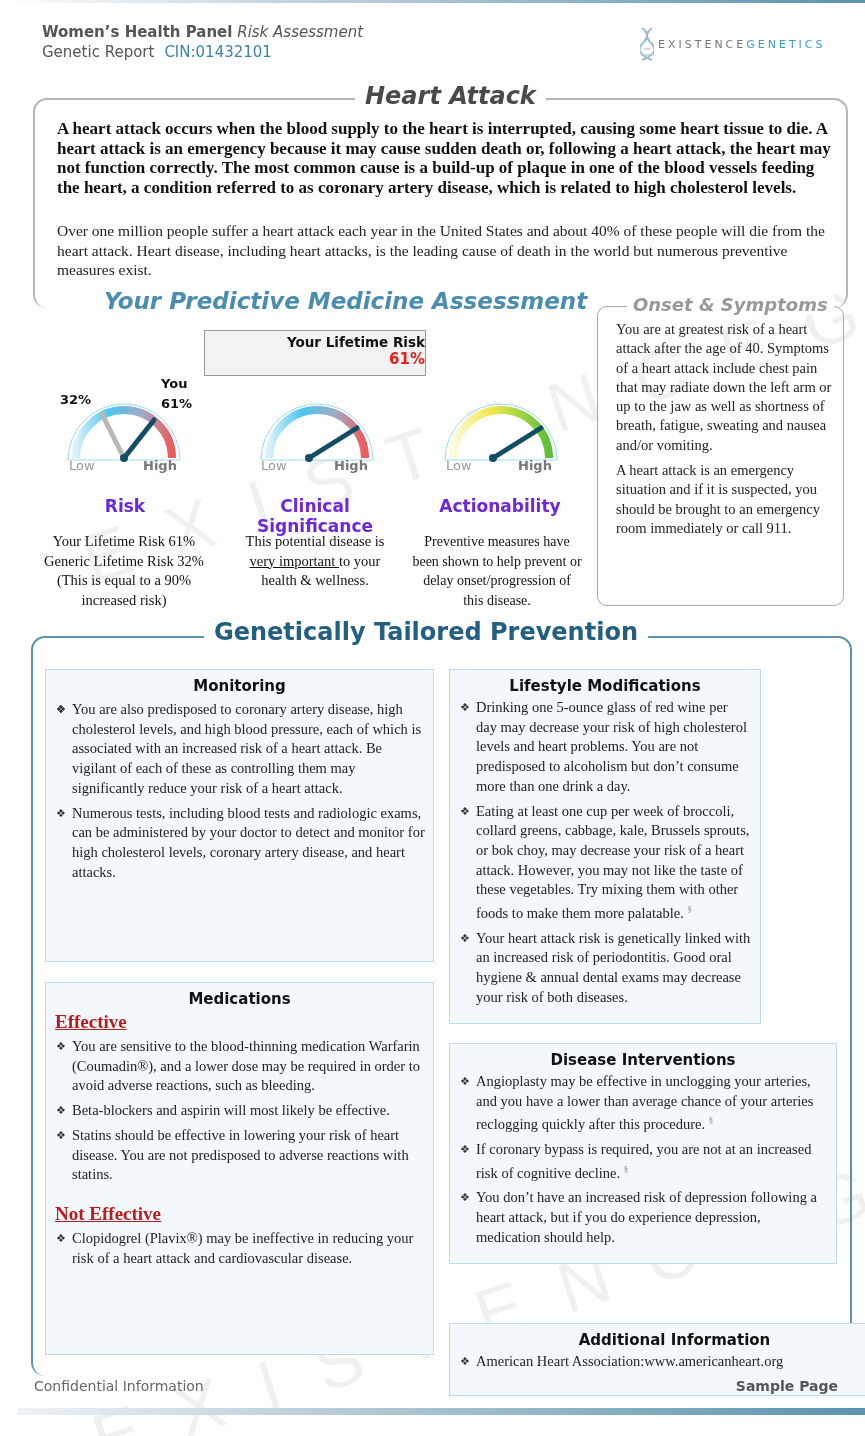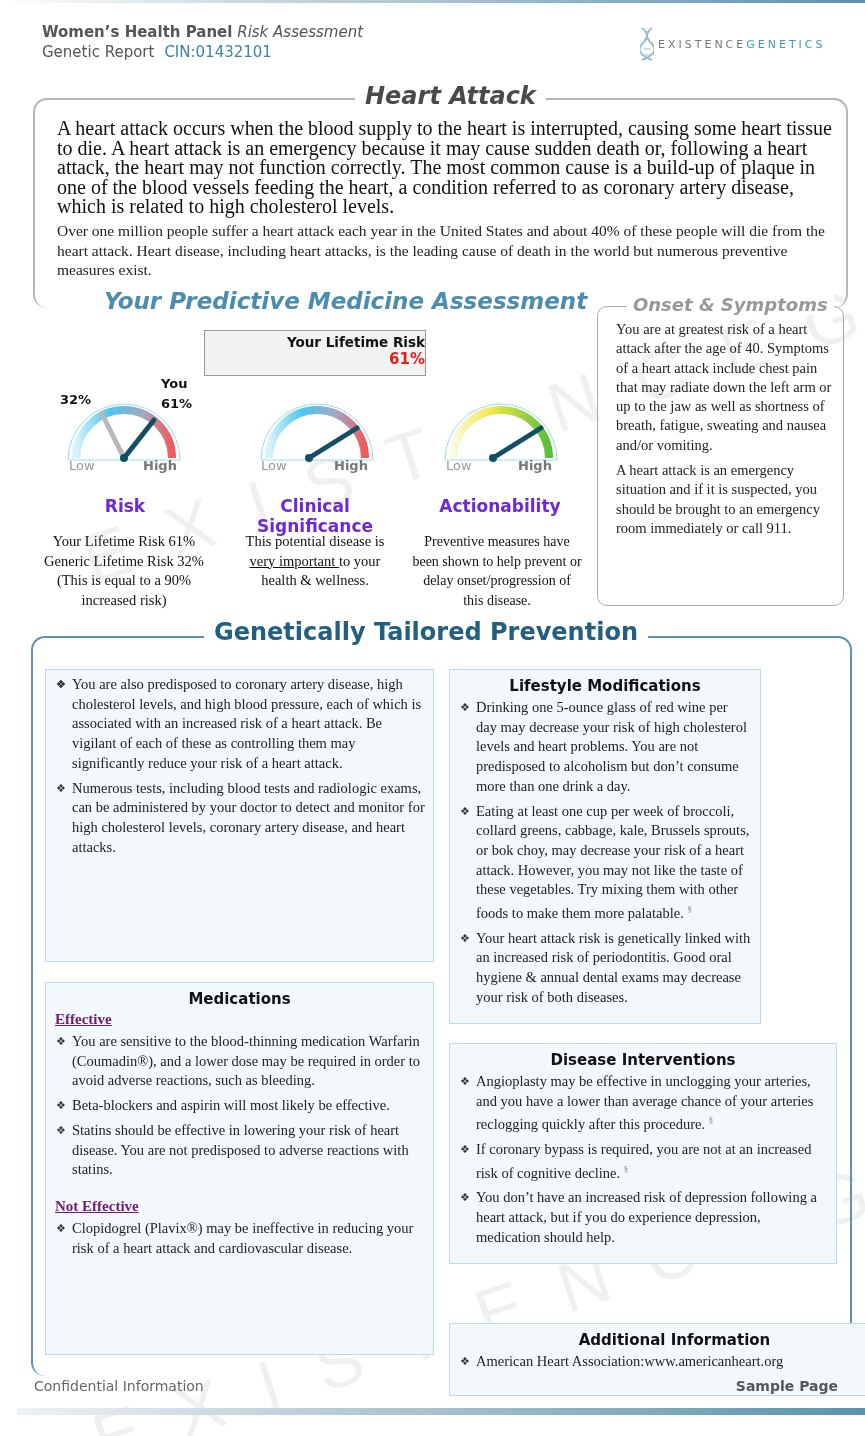--- a/index.html
+++ b/index.html
@@ -18,21 +18,21 @@
   .logo-text span { color: #3a9bc8; }
 
   .watermark { position: absolute; font-family: "Liberation Sans", sans-serif; font-size: 70px;
     color: rgba(0,0,0,0.06); letter-spacing: 40px; transform: rotate(-18deg); white-space: nowrap; pointer-events: none; }
 
   
   .ha-box { position: absolute; left: 33px; top: 98px; width: 815px; height: 210px;
     border: 2px solid #b5b5b5; border-radius: 14px; border-bottom: none; }
   .ha-title { position: absolute; left: 355px; top: 82px; padding: 0 10px; background: #fff;
     font-family: "DejaVu Sans", sans-serif; font-size: 24px; font-style: italic; font-weight: bold; color: #4a4a4a; }
-  .ha-bold { position: absolute; left: 57px; top: 119px; width: 775px; font-size: 20px; font-weight: normal; line-height: 19.5px; }
+  .ha-bold { position: absolute; left: 57px; top: 119px; width: 775px; font-size: 17px; font-weight: bold; line-height: 19.5px; }
   .ha-normal { position: absolute; left: 57px; top: 221px; width: 775px; font-size: 15.5px; line-height: 19.5px; color: #222; }
 
   .pma-title { position: absolute; left: 104px; top: 288px; font-family: "DejaVu Sans", sans-serif;
     font-size: 23px; font-style: italic; font-weight: bold; color: #4b8db0; }
   .risk-box { position: absolute; left: 204px; top: 330px; width: 222px; height: 46px;
     border: 1.5px solid #999; background: #f2f2f2; text-align: right; }
   .risk-box .l1 { font-family: "DejaVu Sans", sans-serif; font-weight: bold; font-size: 13.5px; margin-top: 3px; }
   .risk-box .l2 { font-family: "DejaVu Sans", sans-serif; font-weight: bold; font-size: 15px; color: #e61e1e; }
 
   .gauge { position: absolute; width: 120px; height: 90px; }
@@ -55,21 +55,21 @@
   .gtp-box { position: absolute; left: 31px; top: 636px; width: 821px; height: 740px;
     border: 2.5px solid #5b94b0; border-radius: 14px; border-bottom: none; }
   .gtp-title { position: absolute; left: 204px; top: 618px; padding: 0 10px; background: #fff;
     font-family: "DejaVu Sans", sans-serif; font-size: 24px; font-weight: bold; color: #225f80; }
 
   .panel { position: absolute; background: #f2f8fc; border: 1px solid #bcdcee; }
   .panel-title { font-family: "DejaVu Sans", sans-serif; font-size: 15px; font-weight: bold; text-align: center; color: #111; margin-top: 7px; margin-bottom: 3px; }
   .panel ul { list-style: none; padding: 0 8px 0 10px; }
   .panel li { position: relative; padding-left: 16px; font-size: 14.5px; line-height: 19.7px; margin-bottom: 5px; color: #222; }
   .panel li .bullet { position: absolute; left: 0; top: 0; font-size: 11px; color: #333; }
-  .sec { font-size: 15px; font-weight: bold; text-decoration: underline; margin: 2px 0 4px 9px; color: #701a75; }
+  .sec { font-size: 19px; font-weight: bold; text-decoration: underline; margin: 2px 0 4px 9px; color: #b91c1c; }
   sup { font-size: 9px; color: #888; }
 
   .footer-left { position: absolute; left: 34px; top: 1378px; font-family: "DejaVu Sans", sans-serif; font-size: 14px; color: #666; }
   .footer-right { position: absolute; right: 27px; top: 1378px; font-family: "DejaVu Sans", sans-serif; font-size: 14px; font-weight: bold; color: #555; }
   .bottombar { position: absolute; left: 17px; top: 1408px; width: 848px; height: 7px;
     background: linear-gradient(to right, #eef2f5 0%, #b3c9d6 40%, #5a93ad 100%); }
 </style>
 </head>
 <body>
 
@@ -170,20 +170,21 @@
 <div class="os-title">Onset &amp; Symptoms</div>
 <div class="os-text">
   <p>You are at greatest risk of a heart attack after the age of 40. Symptoms of a heart attack include chest pain that may radiate down the left arm or up to the jaw as well as shortness of breath, fatigue, sweating and nausea and/or vomiting.</p>
   <p>A heart attack is an emergency situation and if it is suspected, you should be brought to an emergency room immediately or call 911.</p>
 </div>
 
 <div class="gtp-box"></div>
 <div class="gtp-title">Genetically Tailored Prevention</div>
 
 <div class="panel" style="left:45px;top:669px;width:389px;height:293px;">
+  <div class="panel-title">Monitoring</div>
   <ul>
     <li><span class="bullet">❖</span></li>
     <li><span class="bullet">❖</span><span>You are also predisposed to coronary artery disease, high cholesterol levels, and high blood pressure, each of which is associated with an increased risk of a heart attack. Be vigilant of each of these as controlling them may significantly reduce your risk of a heart attack.</span></li>
     <li><span class="bullet">❖</span><span>Numerous tests, including blood tests and radiologic exams, can be administered by your doctor to detect and monitor for high cholesterol levels, coronary artery disease, and heart attacks.</span></li>
   </ul>
 </div>
 
 <div class="panel" style="left:449px;top:669px;width:312px;height:355px;">
   <div class="panel-title">Lifestyle Modifications</div>
   <ul>

